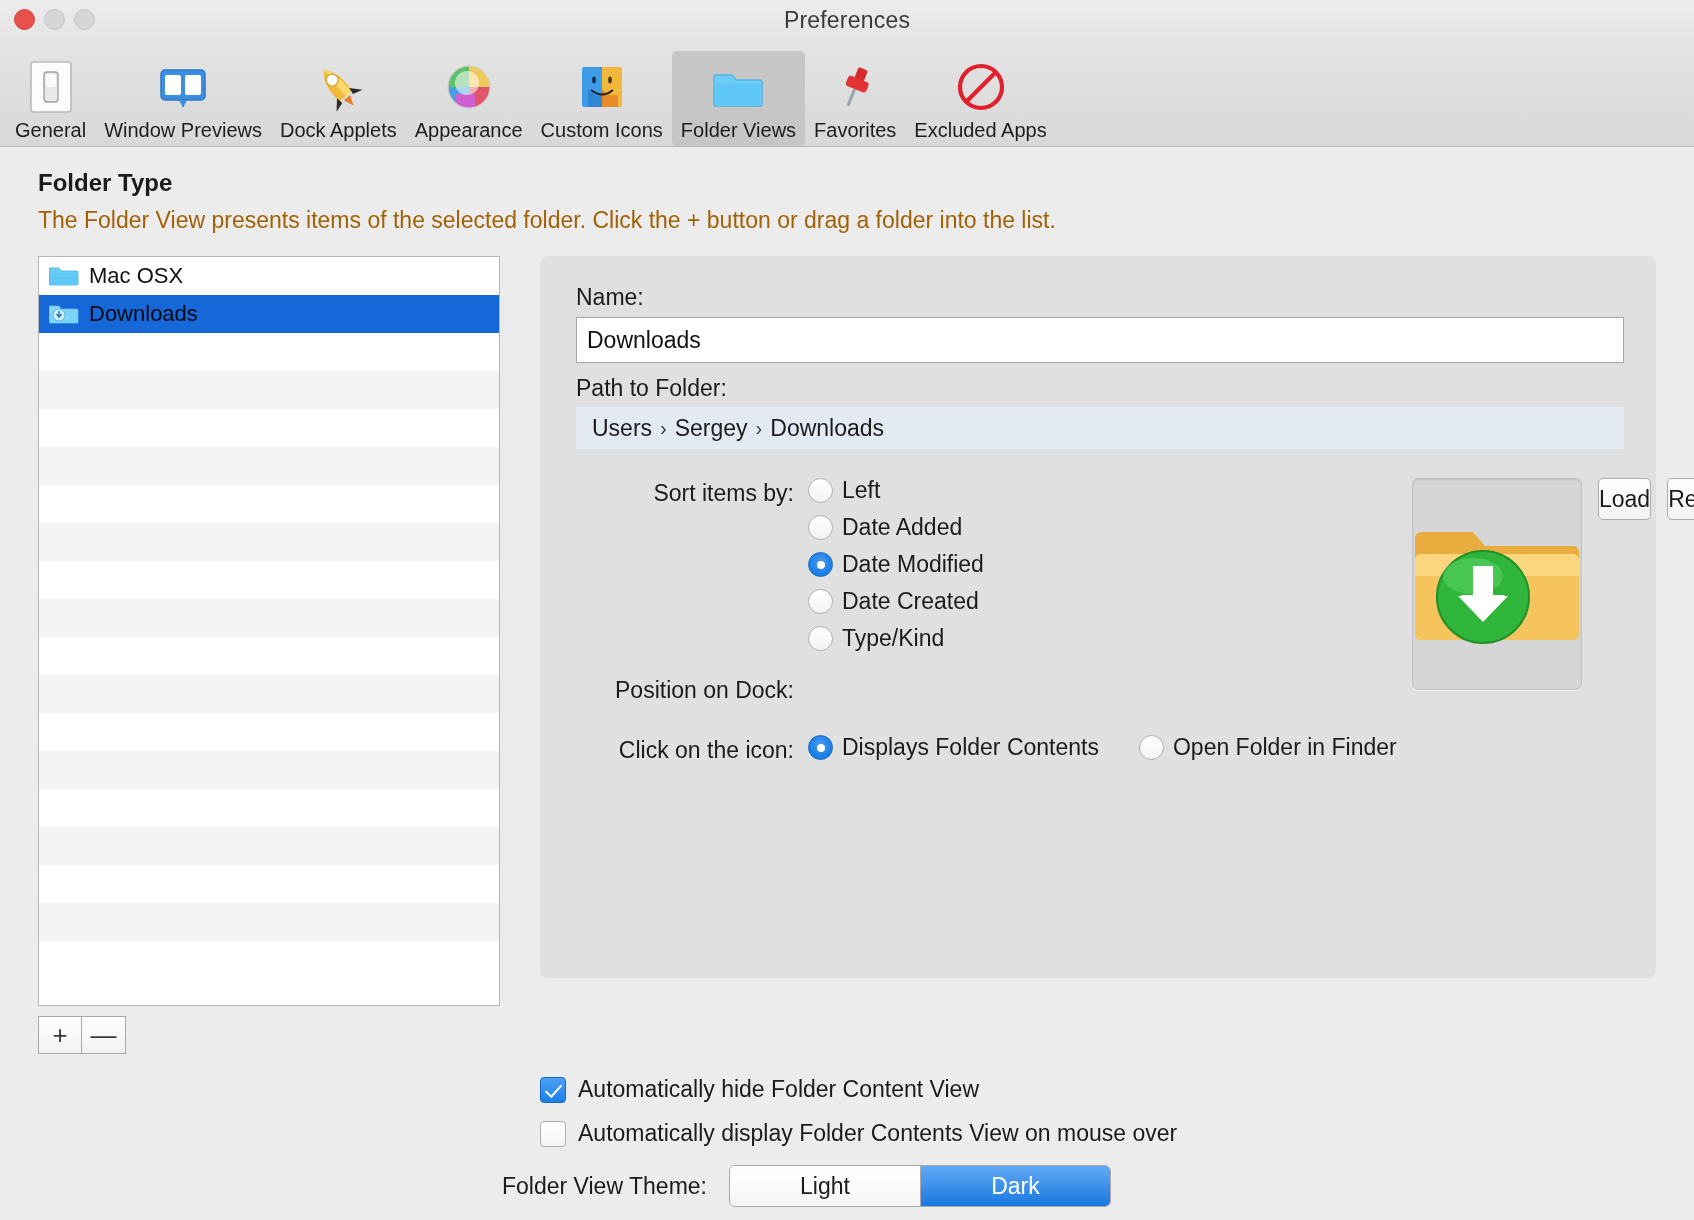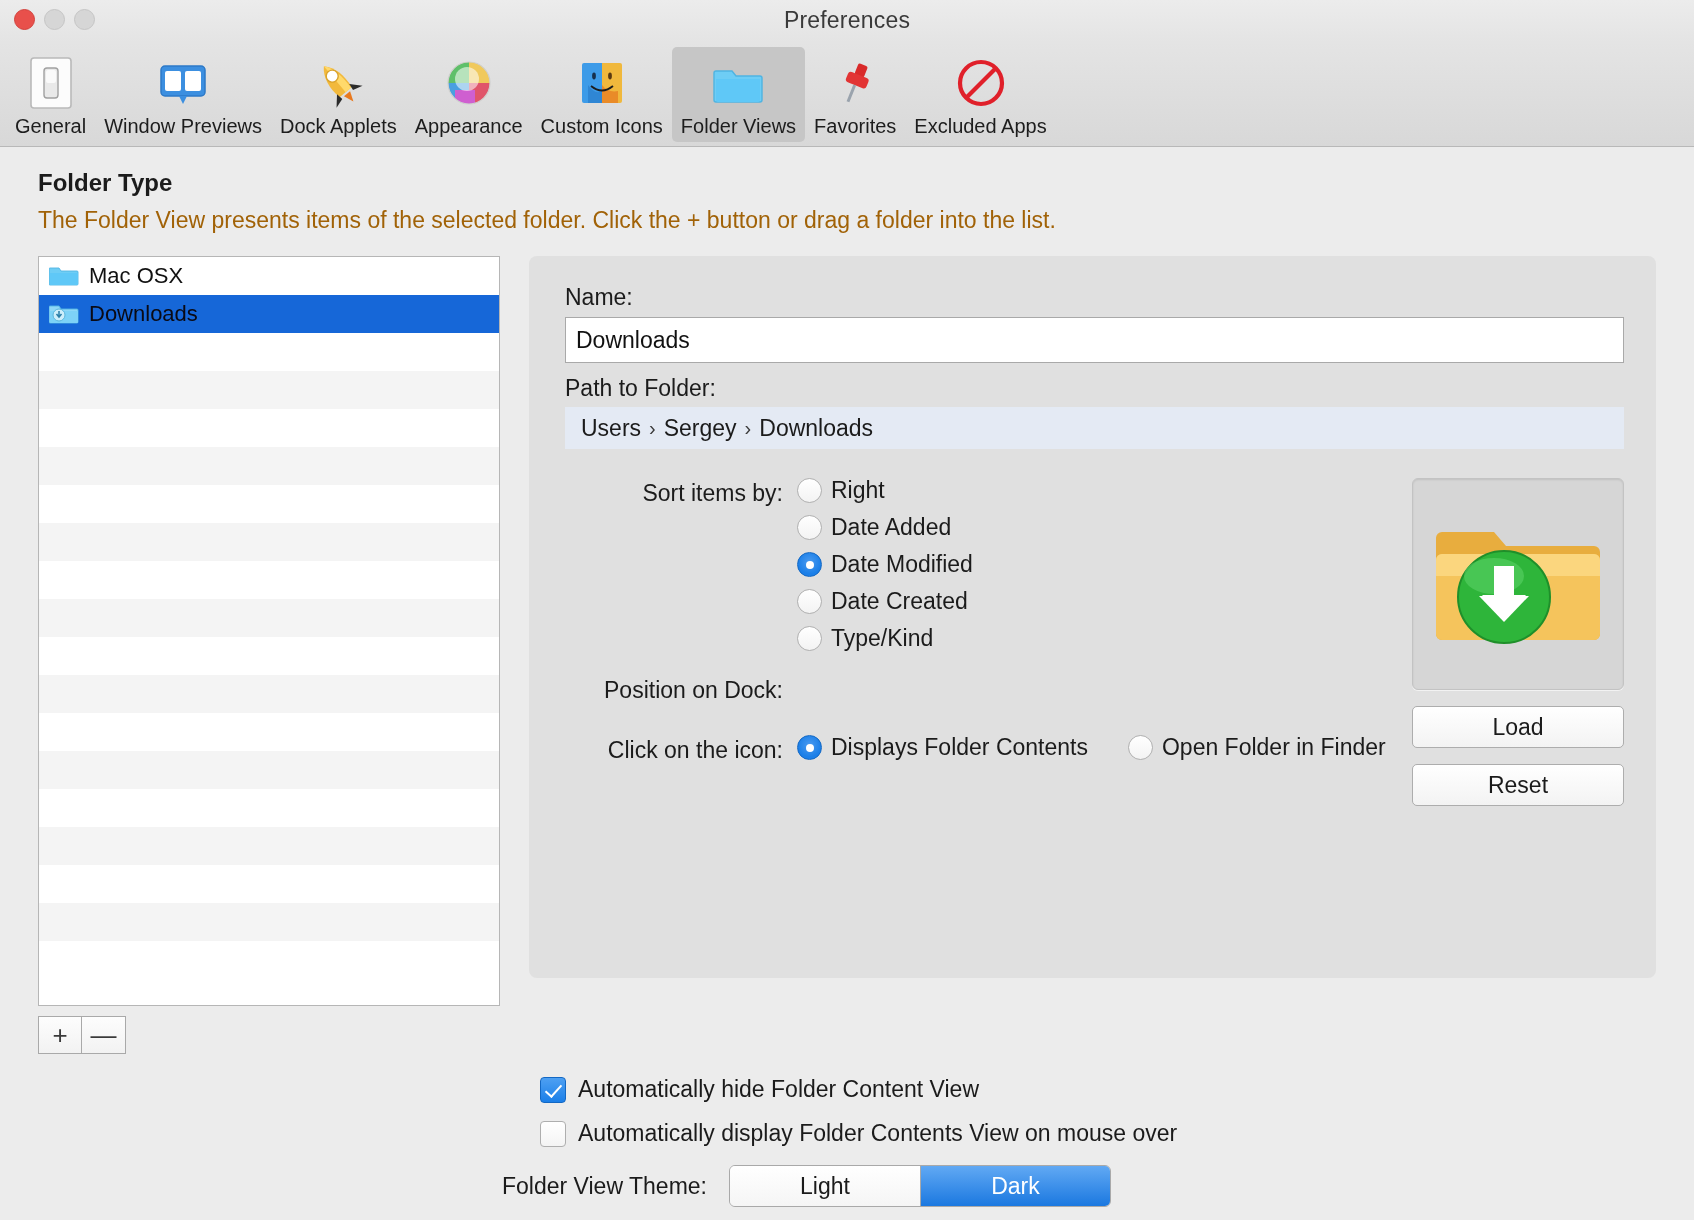--- a/index.html
+++ b/index.html
@@ -31,21 +31,21 @@
     font-size: 23px; color: #3a3a3a;
     letter-spacing: .2px;
   }
 
   
   .toolbar {
     height: 105px;
     background: linear-gradient(#e4e4e4, #d8d8d8);
     border-bottom: 1px solid #b8b8b8;
     display: flex;
-    align-items: center;
+    align-items: flex-end;
     padding-left: 6px;
     position: relative;
   }
   .tb-item {
     display: flex; flex-direction: column;
     align-items: center; justify-content: flex-start;
     padding: 5px 9px 4px 9px;
     border-radius: 5px;
     cursor: default;
     min-width: 60px;
@@ -65,21 +65,21 @@
   .content { padding: 22px 0 0 0; position: relative; height: 1073px; }
   .head-title {
     font-size: 24px; font-weight: bold; color: #1b1b1b;
     margin: 0 0 10px 38px;
   }
   .head-sub {
     font-size: 23px; color: #a16207;
     margin: 0 0 22px 38px;
   }
 
-  .cols { display: flex; padding: 0 38px 0 38px; gap: 29px; }
+  .cols { display: flex; padding: 0 38px 0 38px; gap: 40px; }
 
   
   .left { width: 462px; flex: 0 0 462px; }
   .listbox {
     height: 750px;
     background: #fff;
     border: 1px solid #b6b6b6;
     overflow: hidden;
     position: relative;
   }
@@ -165,21 +165,21 @@
     border-radius: 50%; background: #fff;
   }
   .radio-label { font-size: 23px; color: #1b1b1b; white-space: nowrap; }
 
   .inline-radios { display: flex; align-items: center; gap: 40px; }
 
   
   .preview-col {
     position: absolute; right: 32px; top: 222px;
     width: 212px;
-    display: flex; flex-direction: column; gap: 16px;
+    display: flex; flex-direction: row; gap: 16px;
   }
   .preview-well {
     width: 212px; height: 212px;
     background: #d6d6d6;
     border: 1px solid #c3c3c3;
     border-radius: 6px;
     box-shadow: inset 0 1px 2px rgba(0,0,0,.10), 0 1px 0 #f2f2f2;
     display: flex; align-items: center; justify-content: center;
   }
   .pbtn {
@@ -433,21 +433,21 @@
           <span>Downloads</span>
         </div>
 
         <div class="optgrid">
 
           <div class="optrow">
             <div class="optlabel">Sort items by:</div>
             <div class="optlist">
               <div class="radio-line">
                 <span class="radio"></span>
-                <span class="radio-label">Right</span>
+                <span class="radio-label">Left</span>
               </div>
               <div class="radio-line">
                 <span class="radio"></span>
                 <span class="radio-label">Date Added</span>
               </div>
               <div class="radio-line">
                 <span class="radio on"></span>
                 <span class="radio-label">Date Modified</span>
               </div>
               <div class="radio-line">

